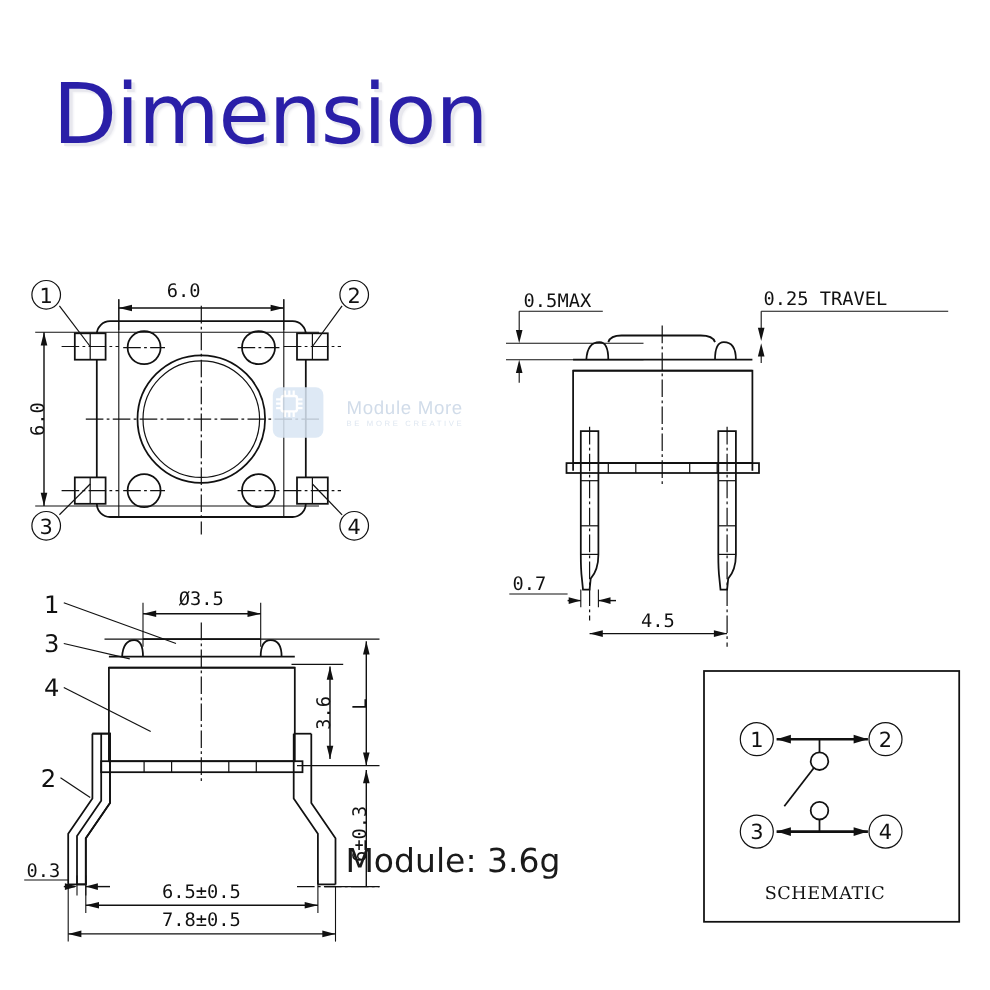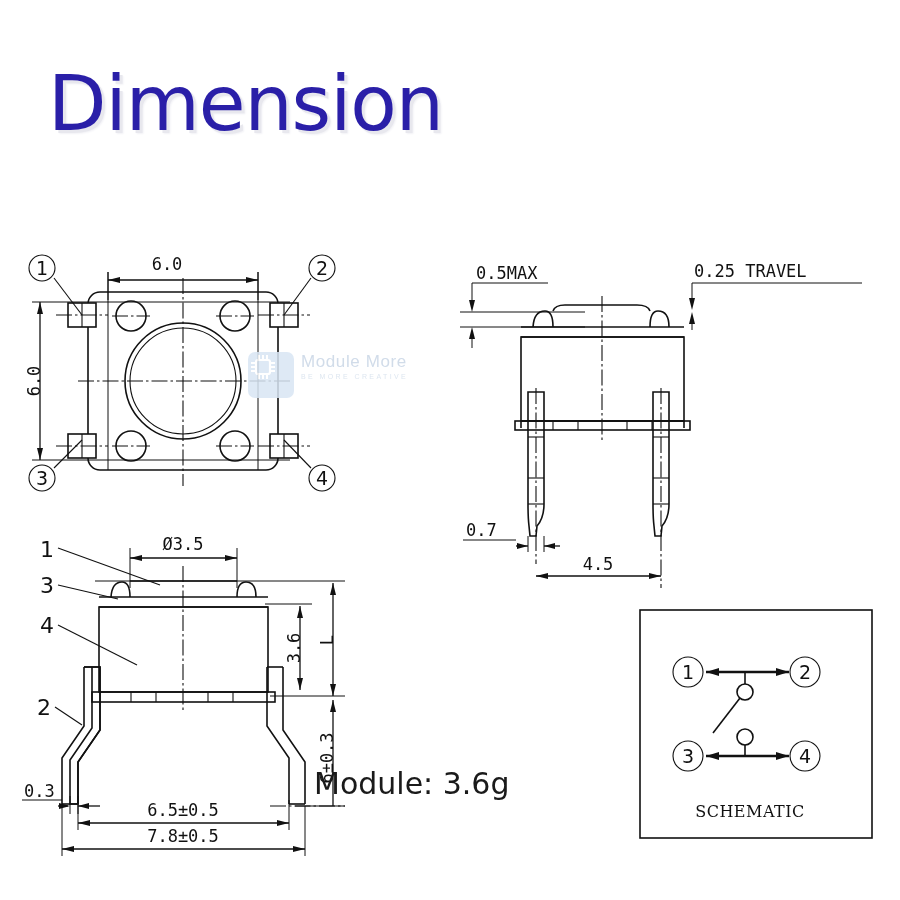--- a/index.html
+++ b/index.html
@@ -68,21 +68,22 @@
     fill: #111;
     letter-spacing: 0.5px;
     text-anchor: middle;
   }
   
   #wm {
     position: absolute;
     left: 248px;
     top: 352px;
     display: flex;
-    gap: 7px;
+    align-items: center;
+    gap: 21px;
     opacity: 0.85;
   }
   #wm-badge {
     width: 46px; height: 46px;
     border-radius: 7px;
     background: #d9e6f4;
     display: flex; align-items: center; justify-content: center;
   }
   #wm-texts { display: flex; flex-direction: column; gap: 1px; }
   #wm-name {

